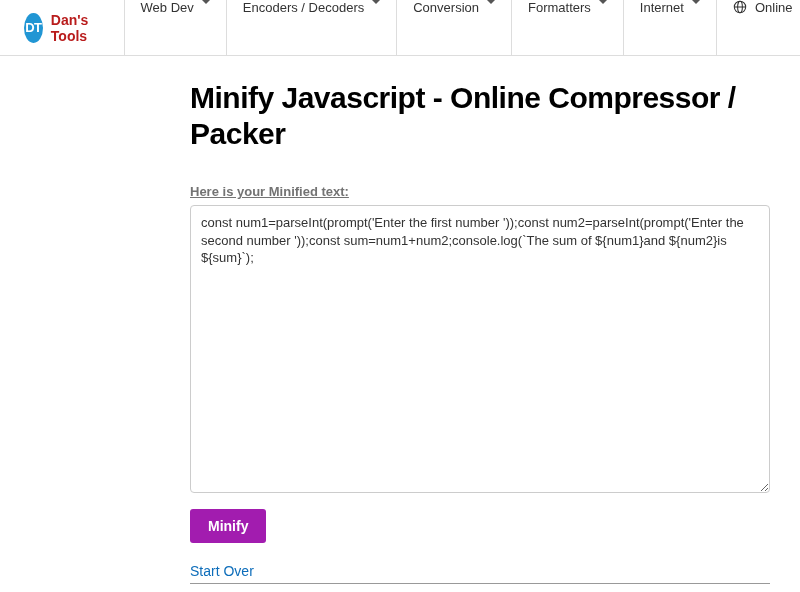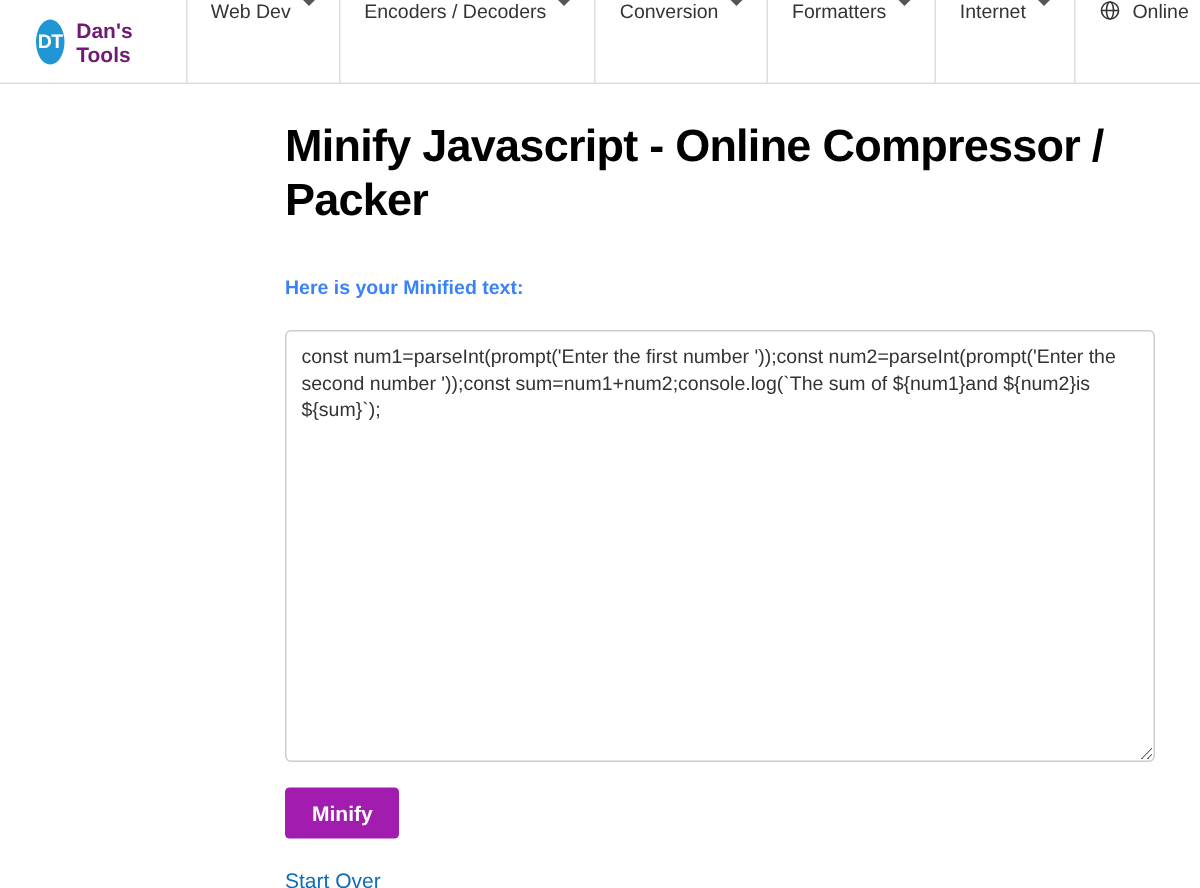--- a/index.html
+++ b/index.html
@@ -32,21 +32,21 @@
       align-items: center;
       justify-content: center;
       color: #fff;
       font-weight: 700;
       font-size: 13px;
       letter-spacing: -0.5px;
     }
     .brand-name {
       font-weight: 700;
       font-size: 14px;
-      color: #701a75;
+      color: #b91c1c;
     }
     .nav-items {
       display: flex;
       align-items: stretch;
       height: 100%;
       flex: 1;
     }
     .nav-item {
       display: flex;
       align-items: flex-start;
@@ -81,22 +81,23 @@
       font-weight: 800;
       color: #000;
       line-height: 1.2;
       letter-spacing: -0.5px;
       margin-bottom: 32px;
       font-family: "Helvetica Neue", Helvetica, Arial, sans-serif;
     }
     .label {
       font-size: 13px;
       font-weight: 700;
-      color: #3b82f6;
-      margin-bottom: 21px;
+      color: #737373;
+      margin-bottom: 6px;
+      text-decoration: underline;
     }
     .textarea {
       width: 100%;
       height: 288px;
       border: 1px solid #ccc;
       border-radius: 4px;
       padding: 8px 10px;
       font-family: -apple-system, BlinkMacSystemFont, "Segoe UI", Helvetica, Arial, sans-serif;
       font-size: 13px;
       line-height: 1.35;

